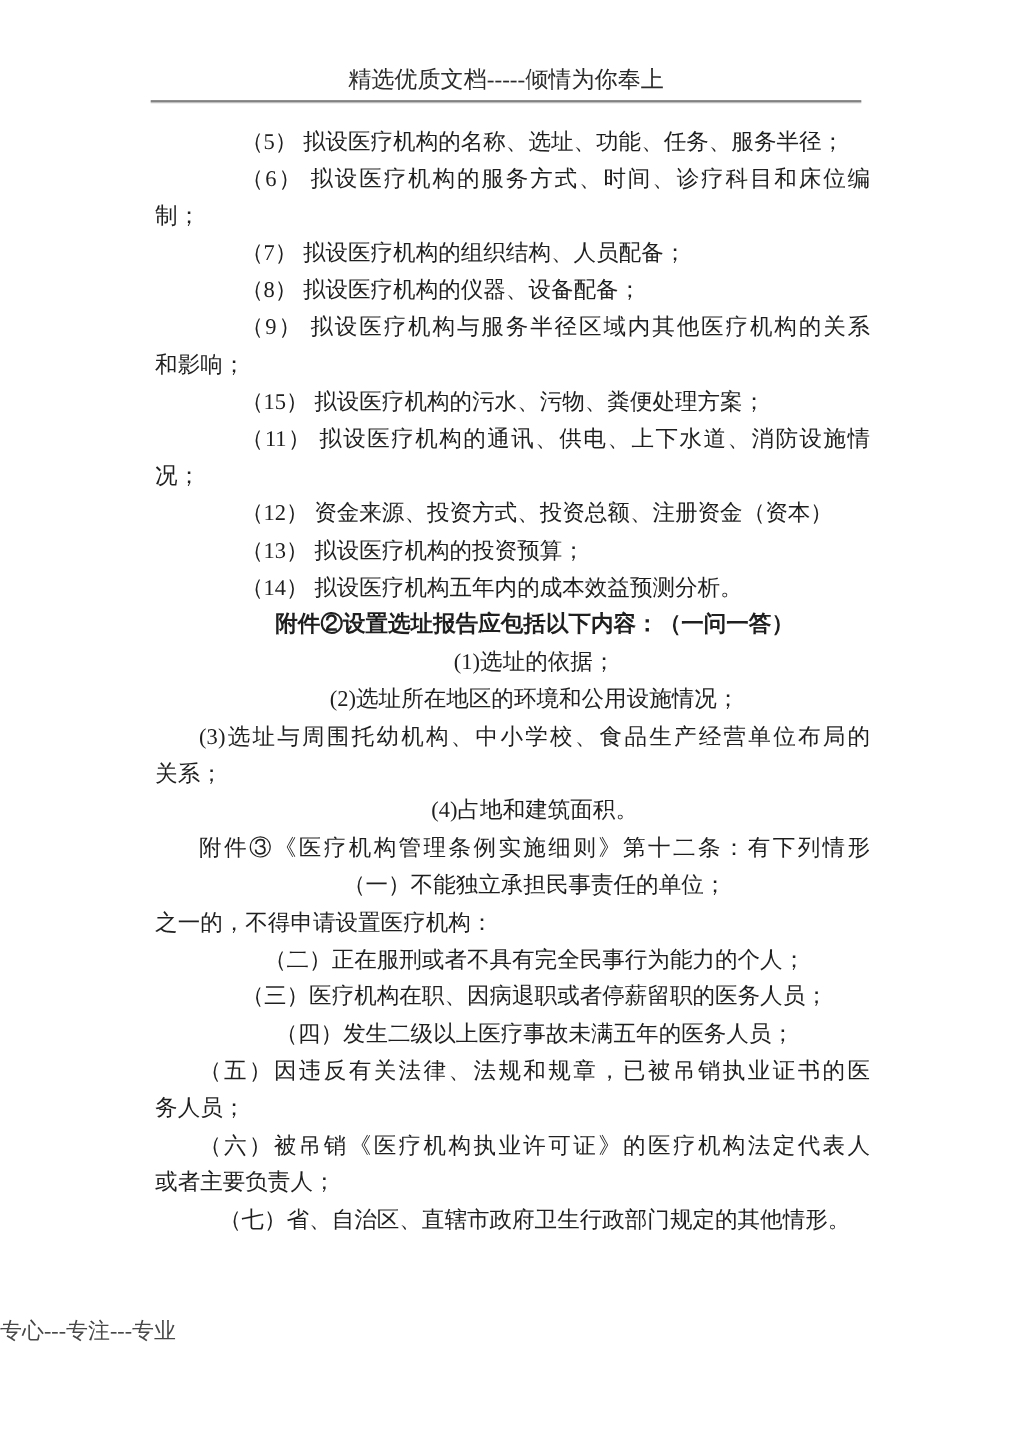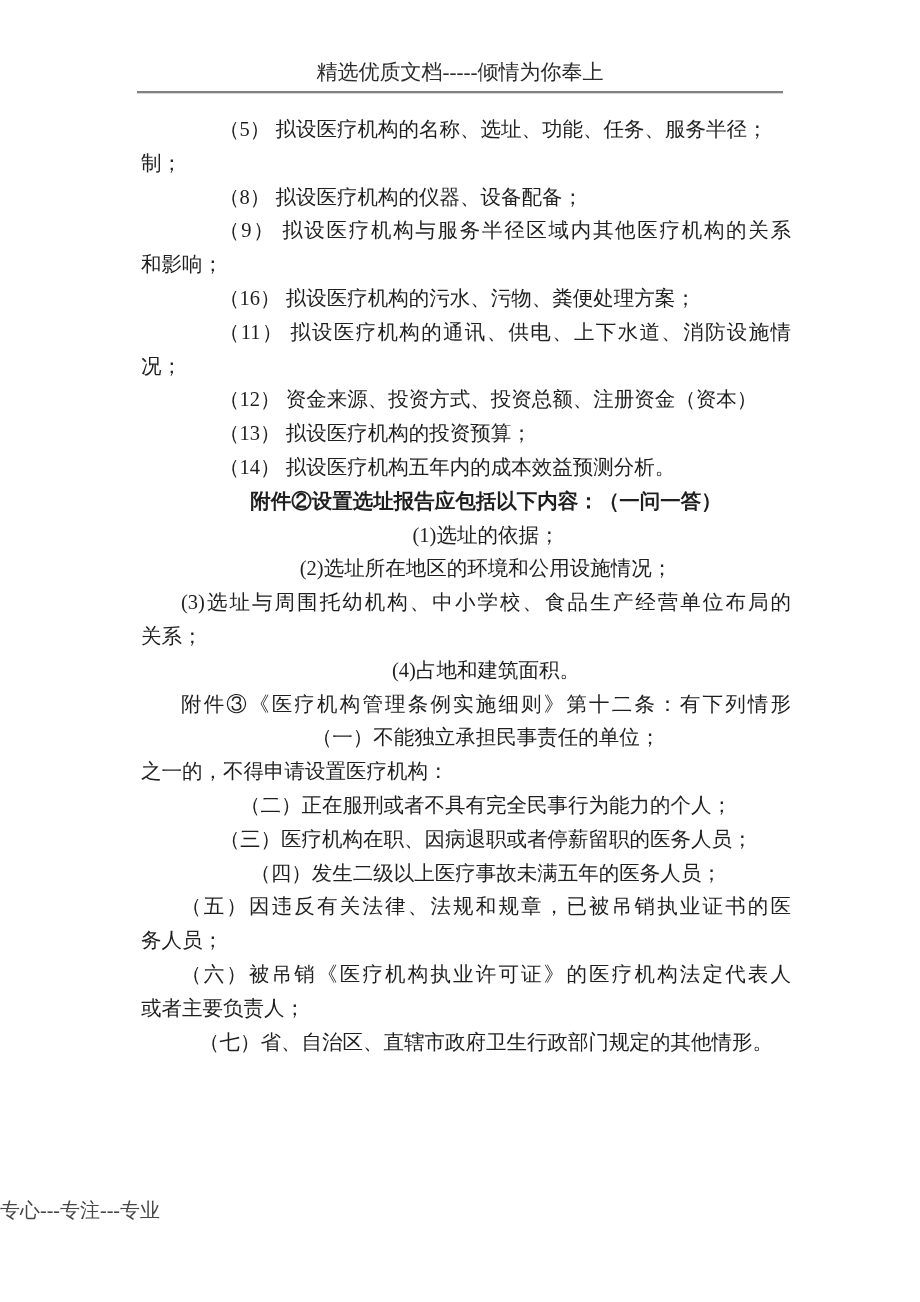--- a/index.html
+++ b/index.html
@@ -49,25 +49,27 @@
 </style>
 </head>
 <body>
 
 <div class="page">
   <div class="header-title">精选优质文档-----倾情为你奉上</div>
   <div class="header-rule"></div>
 
   <div class="doc-body">
       <div class="line ind-num">（5） 拟设医疗机构的名称、选址、功能、任务、服务半径；</div>
+      <div class="line ind-num just">（6） 拟设医疗机构的服务方式、时间、诊疗科目和床位编</div>
       <div class="line ind-none">制；</div>
+      <div class="line ind-num">（7） 拟设医疗机构的组织结构、人员配备；</div>
       <div class="line ind-num">（8） 拟设医疗机构的仪器、设备配备；</div>
       <div class="line ind-num just">（9） 拟设医疗机构与服务半径区域内其他医疗机构的关系</div>
       <div class="line ind-none">和影响；</div>
-      <div class="line ind-num">（16） 拟设医疗机构的污水、污物、粪便处理方案；</div>
+      <div class="line ind-num">（15） 拟设医疗机构的污水、污物、粪便处理方案；</div>
       <div class="line ind-num just">（11） 拟设医疗机构的通讯、供电、上下水道、消防设施情</div>
       <div class="line ind-none">况；</div>
       <div class="line ind-num">（12） 资金来源、投资方式、投资总额、注册资金（资本）</div>
       <div class="line ind-num">（13） 拟设医疗机构的投资预算；</div>
       <div class="line ind-num">（14） 拟设医疗机构五年内的成本效益预测分析。</div>
       <div class="line ind-sub bold">附件②设置选址报告应包括以下内容：（一问一答）</div>
       <div class="line ind-sub">(1)选址的依据；</div>
       <div class="line ind-sub">(2)选址所在地区的环境和公用设施情况；</div>
       <div class="line ind-sub just">(3)选址与周围托幼机构、中小学校、食品生产经营单位布局的</div>
       <div class="line ind-none">关系；</div>

